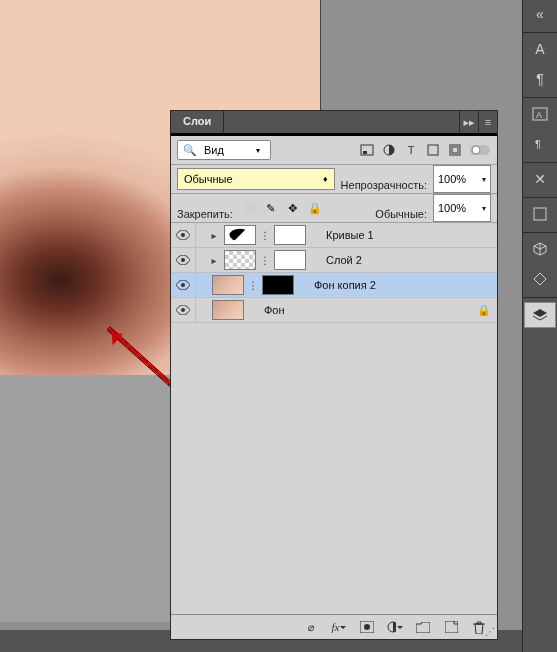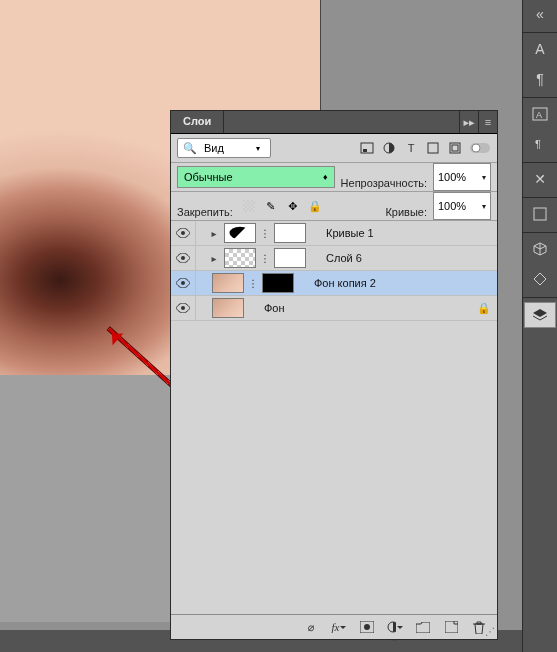--- a/index.html
+++ b/index.html
@@ -10,30 +10,30 @@
   .canvas-area{position:absolute;left:0;top:375px;right:100px;bottom:30px;background:#a0a0a0;}
   .bottom-bar{position:absolute;left:0;right:0;bottom:0;height:22px;background:#535353;}
   .alt-label{position:absolute;left:184px;top:438px;font:bold 30px Arial;color:#d00000;-webkit-text-stroke:2px #111;text-shadow:2px 2px 2px rgba(0,0,0,.4);}
   
   .right-col{position:absolute;right:0;top:0;width:34px;height:100%;background:#535353;border-left:1px solid #2b2b2b;}
   .right-col .rc-btn{width:30px;height:24px;margin:2px auto 6px auto;display:flex;align-items:center;justify-content:center;color:#cfcfcf;font-size:14px;}
   .right-col .rc-btn.active{background:#d4d4d4;color:#222;border:1px solid #888;}
   .right-col .rc-sep{height:1px;background:#2b2b2b;margin:4px 0;}
   
   .panel{position:absolute;left:170px;top:110px;width:326px;bottom:12px;background:#535353;border:1px solid #2b2b2b;display:flex;flex-direction:column;}
-  .panel-tabbar{height:22px;background:#535353;display:flex;align-items:stretch;border-bottom:1px solid #000000;}
+  .panel-tabbar{height:22px;background:#535353;display:flex;align-items:stretch;border-bottom:3px solid #000000;}
   .panel-tab{padding:4px 12px;background:#535353;color:#eaeaea;font-weight:bold;border-right:1px solid #2b2b2b;}
   .panel-tabbar .spacer{flex:1;}
   .tab-btn{width:18px;display:flex;align-items:center;justify-content:center;color:#cfcfcf;border-left:1px solid #2b2b2b;}
   .panel-body{flex:0 0 auto;background:#d4d4d4;}
   .row{display:flex;align-items:center;height:28px;padding:0 6px;gap:6px;border-bottom:1px solid #a0a0a0;position:relative;}
   .search-box{flex:0 0 auto;width:84px;height:18px;background:#fff;border:1px solid #888;border-radius:2px;display:flex;align-items:center;padding:0 4px;gap:4px;}
   .search-box input{border:0;outline:0;width:46px;font-size:11px;background:transparent;}
   .mini-icon{width:16px;height:16px;display:flex;align-items:center;justify-content:center;color:#333;}
-  .blend-select{flex:1;height:20px;background:#86efac;border:1px solid #888;display:flex;align-items:center;padding:0 6px;justify-content:space-between;}
+  .blend-select{flex:1;height:20px;background:#fef9c3;border:1px solid #888;display:flex;align-items:center;padding:0 6px;justify-content:space-between;}
   .label{color:#222;margin-top:11px;}
   .pct-box{width:48px;height:18px;background:#fff;border:1px solid #888;display:flex;align-items:center;justify-content:space-between;padding:4px 4px;}
   .pct-box .tri{font-size:8px;color:#222;}
   .lock-icons{display:flex;gap:6px;margin-left:2px;}
   .lock-icons .li{width:16px;height:16px;display:flex;align-items:center;justify-content:center;}
   
   .layer-list{flex:1;overflow:auto;background:#d4d4d4;}
   .layer{display:flex;align-items:center;height:24px;border-bottom:1px solid #bfbfbf;background:#d4d4d4;padding-right:6px;}
   .layer.selected{background:#b6cfef;}
   .eye{width:24px;height:24px;display:flex;align-items:center;justify-content:center;border-right:1px solid #bfbfbf;}
@@ -196,21 +196,21 @@
                   <rect x="2" y="2" width="2" height="2" fill="#ccc"></rect>
                 </pattern>
               </defs>
             </svg>
           </div>
         <div class="li">✎</div>
         <div class="li">✥</div>
         <div class="li">🔒</div>
       </div>
       <div style="flex:1"></div>
-      <span class="label">Кривые:</span>
+      <span class="label">Обычные:</span>
       <div class="pct-box">
         <span>100%</span>
         <span class="tri">▾</span>
       </div>
     </div>
   </div>
 
   <div class="layer-list" id="layer-list">
       <div class="layer">
         <div class="eye">
@@ -231,21 +231,21 @@
           <svg viewBox="0 0 14 10">
             <path d="M7 0 C3 0 0 5 0 5 C0 5 3 10 7 10 C11 10 14 5 14 5 C14 5 11 0 7 0 Z" fill="none" stroke="#333"></path>
             <circle cx="7" cy="5" r="2" fill="#333"></circle>
           </svg>
         </div>
         <div class="indent"></div>
         <div class="toggle-arrow">▸</div>
         <div class="thumb checker"></div>
         <div class="link-ic">⋮</div>
         <div class="thumb white"></div>
-        <span class="lyr-name">Слой 6</span>
+        <span class="lyr-name">Слой 2</span>
       </div>
       <div class="layer selected">
         <div class="eye">
           <svg viewBox="0 0 14 10">
             <path d="M7 0 C3 0 0 5 0 5 C0 5 3 10 7 10 C11 10 14 5 14 5 C14 5 11 0 7 0 Z" fill="none" stroke="#333"></path>
             <circle cx="7" cy="5" r="2" fill="#333"></circle>
           </svg>
         </div>
         <div class="indent"></div>
         <div class="thumb skin"></div>

